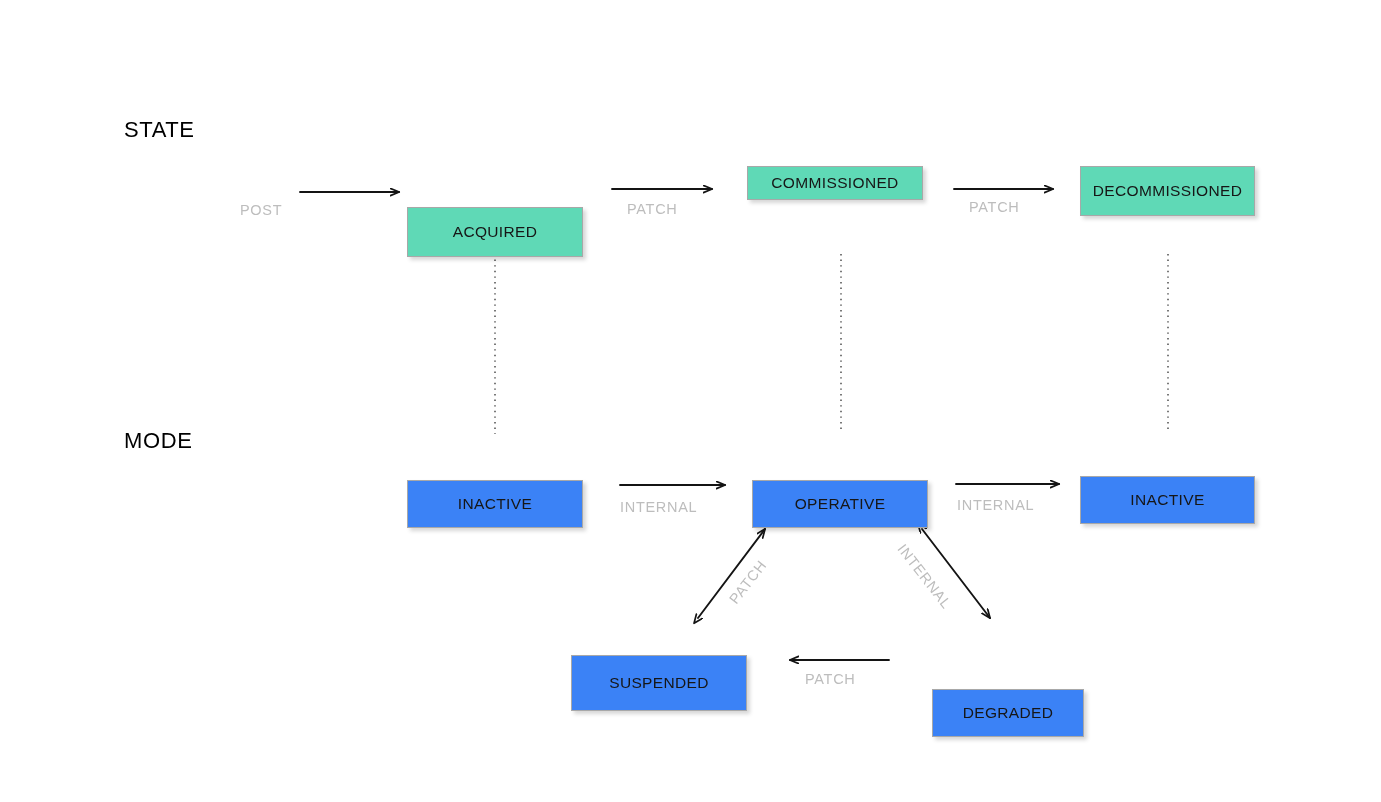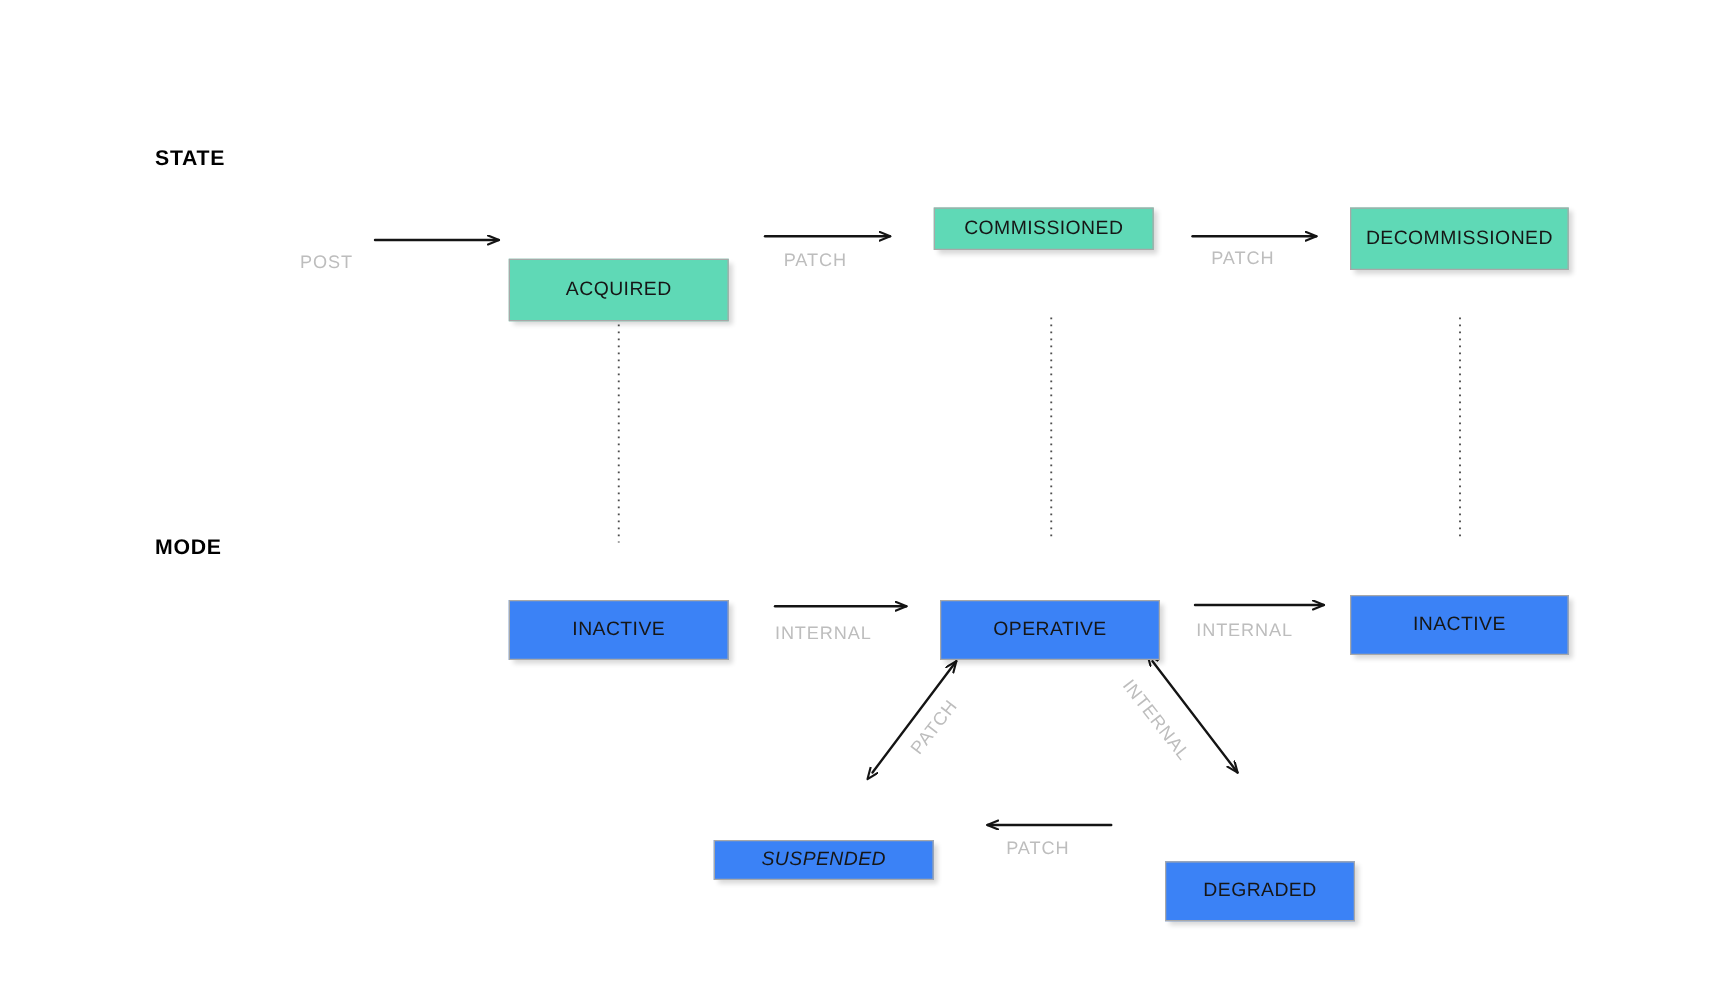--- a/index.html
+++ b/index.html
@@ -19,22 +19,22 @@
   #canvas {
     position: absolute;
     left: 0; top: 0;
     width: 1381px;
     height: 802px;
   }
 
   
   .row-caption {
     position: absolute;
-    font-size: 17px;
-    font-weight: bold;
+    font-size: 22px;
+    font-weight: normal;
     letter-spacing: 0.6px;
     color: #000000;
     white-space: nowrap;
   }
 
   
   .node {
     position: absolute;
     box-sizing: border-box;
     display: flex;
@@ -127,21 +127,21 @@
       </div>
       <div class="node mode" style="left: 407px; top: 464px; width: 176px; height: 48px;">
         <span>INACTIVE</span>
       </div>
       <div class="node mode" style="left: 752px; top: 464px; width: 176px; height: 48px; text-align: right;">
         <span>OPERATIVE</span>
       </div>
       <div class="node mode" style="left: 1080px; top: 460px; width: 175px; height: 48px;">
         <span>INACTIVE</span>
       </div>
-      <div class="node mode" style="left: 571px; top: 656px; width: 176px; height: 32px; font-style: italic;">
+      <div class="node mode" style="left: 571px; top: 639px; width: 176px; height: 56px;">
         <span>SUSPENDED</span>
       </div>
       <div class="node mode" style="left: 932px; top: 673px; width: 152px; height: 48px;">
         <span>DEGRADED</span>
       </div>
     </div>
   <div id="label-layer">
       <div class="edge-label" style="left: 240px; top: 202px;">POST</div>
       <div class="edge-label" style="left: 627px; top: 201px;">PATCH</div>
       <div class="edge-label" style="left: 969px; top: 199px;">PATCH</div>

